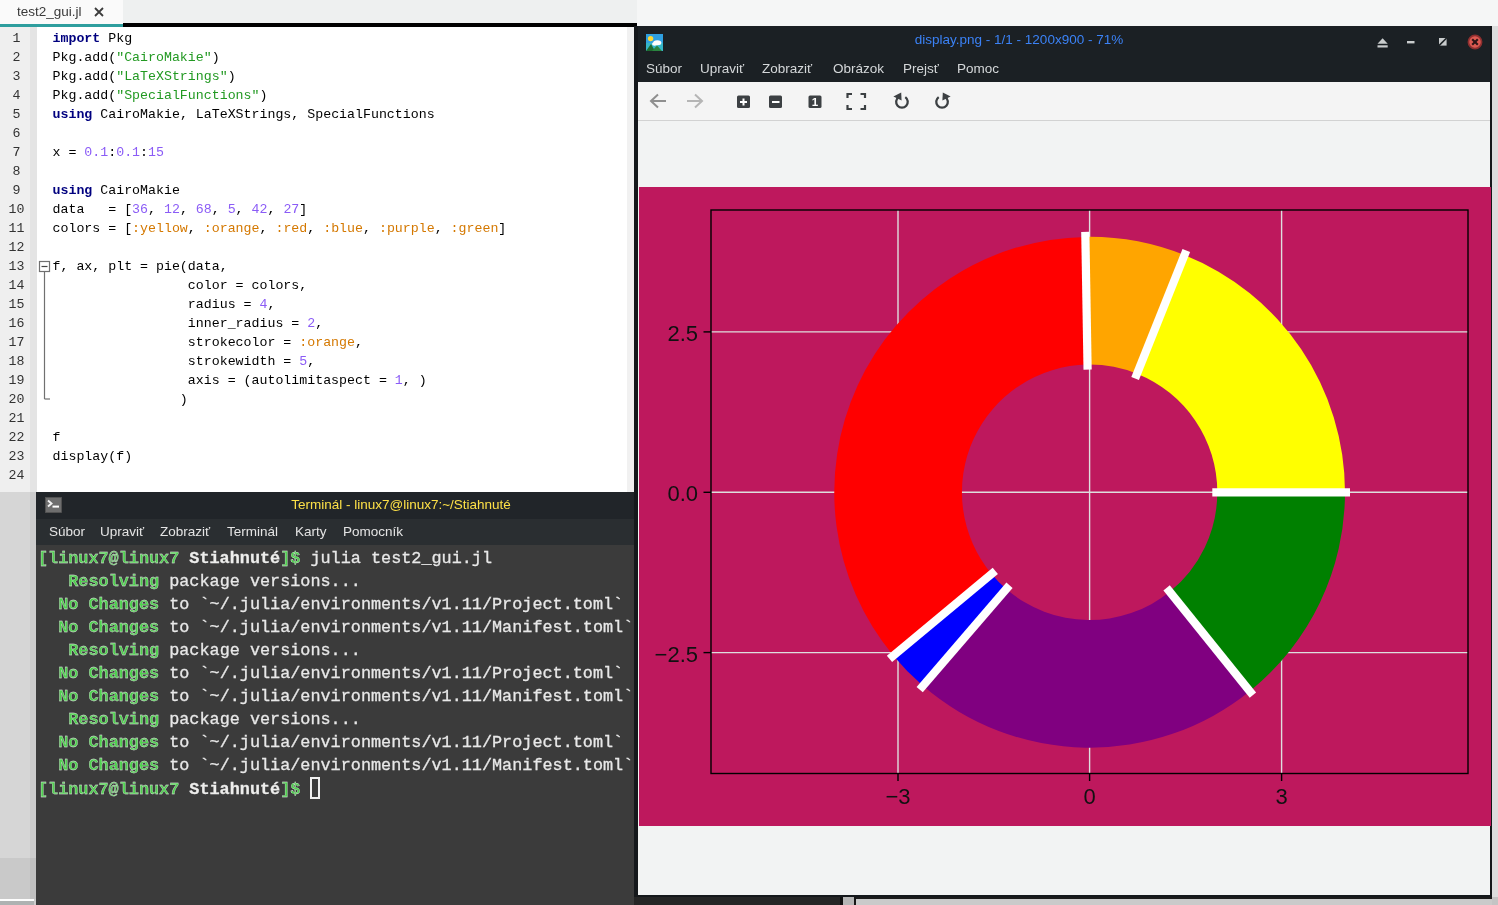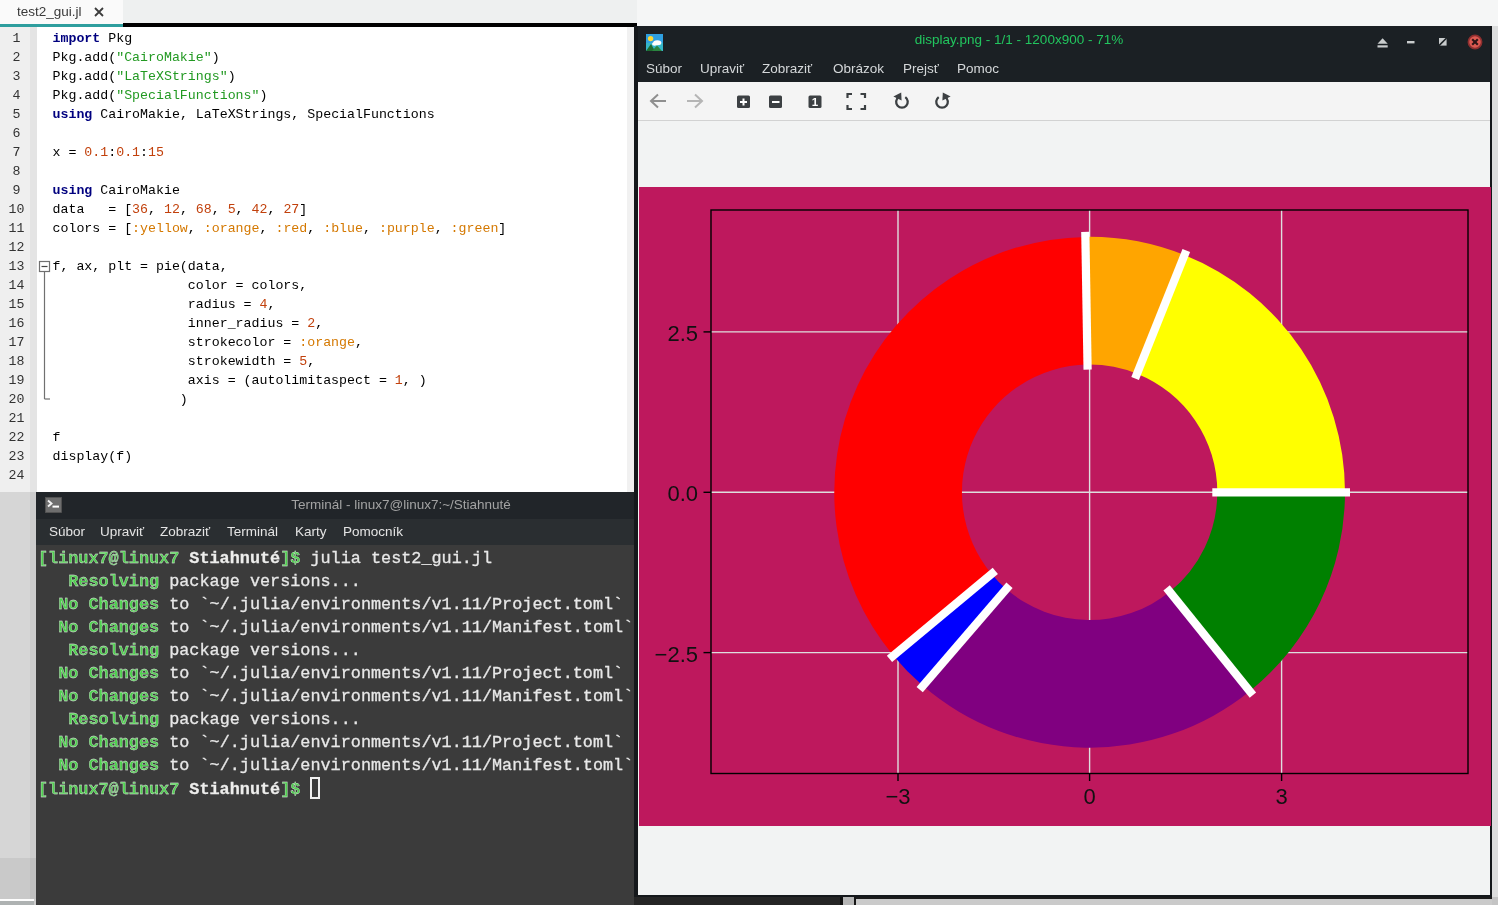--- a/index.html
+++ b/index.html
@@ -1,20 +1,20 @@
 <!DOCTYPE html>
 <html><head><meta charset="utf-8"><style>
 *{margin:0;padding:0;box-sizing:border-box}
 html,body{width:1498px;height:905px;overflow:hidden}
 body{position:relative;background:#f5f6f6;font-family:"Liberation Sans",sans-serif}
 .abs{position:absolute}
 pre{font-family:"Liberation Mono",monospace}
 .kw{color:#00007f;font-weight:bold}
 .st{color:#229922;font-style:normal}
-.nu{color:#c2410c;font-style:normal}
+.nu{color:#8b5cf6;font-style:normal}
 .sy{color:#d47800;font-style:normal}
 .g{color:#4fd14f;font-weight:bold}
 .w{color:#eeeeec;font-weight:bold}
 .cur{display:inline-block;width:9.5px;height:22px;border:2px solid #efefef;vertical-align:-5px}
 </style></head><body>
 
 <div class="abs" style="left:0;top:0;width:637px;height:905px;background:#fff">
   <div class="abs" style="left:0;top:0;width:637px;height:27px;background:#eef0f0;border-bottom:4px solid #000000">
     <div class="abs" style="left:0;top:0;width:123px;height:27px;background:#fafafa"></div>
     <span class="abs" style="left:17px;top:4px;font-size:13.5px;color:#3a3a3a">test2_gui.jl</span>
@@ -83,21 +83,21 @@
   </svg>
 </div>
 
 <div class="abs" style="left:36px;top:492px;width:730px;height:413px;background:#3b3b3b">
   <div class="abs" style="left:0;top:0;width:730px;height:27px;background:#212529">
     <svg class="abs" style="left:9px;top:5px" width="17" height="16" viewBox="0 0 17 16">
       <rect x="0.5" y="0.5" width="16" height="15" fill="#6e6e6e" stroke="#555" stroke-width="0.8"></rect>
       <path d="M3 3.5 L6.5 6.5 L3 9.5" stroke="#f2f2f2" stroke-width="1.9" fill="none"></path>
       <rect x="7.5" y="8.6" width="6.5" height="2" fill="#fff"></rect>
     </svg>
-    <div class="abs" style="left:0;top:5px;width:730px;text-align:center;font-size:13.5px;color:#a3a3a3">Terminál - linux7@linux7:~/Stiahnuté</div>
+    <div class="abs" style="left:0;top:5px;width:730px;text-align:center;font-size:13.5px;color:#fde047">Terminál - linux7@linux7:~/Stiahnuté</div>
   </div>
   <div class="abs" style="left:0;top:27px;width:730px;height:26px;background:#2a2e31;font-size:13.5px;color:#e4e4e4">
     <span class="abs" style="left:13px;top:5px">Súbor</span>
     <span class="abs" style="left:64px;top:5px">Upraviť</span>
     <span class="abs" style="left:124px;top:5px">Zobraziť</span>
     <span class="abs" style="left:191px;top:5px">Terminál</span>
     <span class="abs" style="left:259px;top:5px">Karty</span>
     <span class="abs" style="left:307px;top:5px">Pomocník</span>
   </div>
   <pre class="abs" style="left:2px;top:54.5px;font-size:16.82px;line-height:23px;color:#e8e8e8;-webkit-text-stroke:0.3px #e8e8e8"><b class="g">[linux7@linux7</b> <b class="w">Stiahnuté</b><b class="g">]$</b> julia test2_gui.jl
@@ -117,21 +117,21 @@
   <div class="abs" style="left:0;top:0;width:852px;height:31px;background:#1b2024">
     <svg class="abs" style="left:8px;top:7.5px" width="17" height="17" viewBox="0 0 17 17">
       <rect width="17" height="17" fill="#2f9fe0"></rect>
       <rect y="9" width="17" height="8" fill="#35b6c8"></rect>
       <circle cx="4.6" cy="4.6" r="2.7" fill="#ffd833"></circle>
       <path d="M0 17 L5 10 L9 17 Z" fill="#1e6b30"></path>
       <path d="M6 17 L11 11.5 L16 17 Z" fill="#2a8440"></path>
       <ellipse cx="11.3" cy="8.8" rx="4.1" ry="2.5" fill="#fdfdfd"></ellipse>
       <ellipse cx="8.6" cy="10" rx="2.6" ry="1.8" fill="#fdfdfd"></ellipse>
     </svg>
-    <div class="abs" style="left:0;top:6px;width:762px;text-align:center;font-size:13.5px;color:#22c55e">display.png - 1/1 - 1200x900 - 71%</div>
+    <div class="abs" style="left:0;top:6px;width:762px;text-align:center;font-size:13.5px;color:#3b82f6">display.png - 1/1 - 1200x900 - 71%</div>
     <svg class="abs" style="left:730px;top:0" width="122" height="31" viewBox="0 0 122 31">
       <path d="M9.5 17.8 L19.7 17.8 L14.6 12.2 Z" fill="#c9cccd"></path>
         <rect x="9.5" y="19.3" width="10.2" height="2.2" fill="#c9cccd"></rect>
       <rect x="39" y="15" width="7.5" height="2.4" fill="#c9cccd"></rect>
       <rect x="71" y="12" width="7.6" height="7.6" fill="#c9cccd"></rect>
         <path d="M71 19.6 L78.6 12" stroke="#1b2024" stroke-width="1.6"></path>
       <circle cx="107" cy="16" r="6.6" fill="#dd5a52" stroke="#8e2f2f" stroke-width="1.7"></circle>
       <path d="M104.2 13.2 L109.8 18.8 M109.8 13.2 L104.2 18.8" stroke="#301517" stroke-width="2.1"></path>
     </svg>
   </div>

